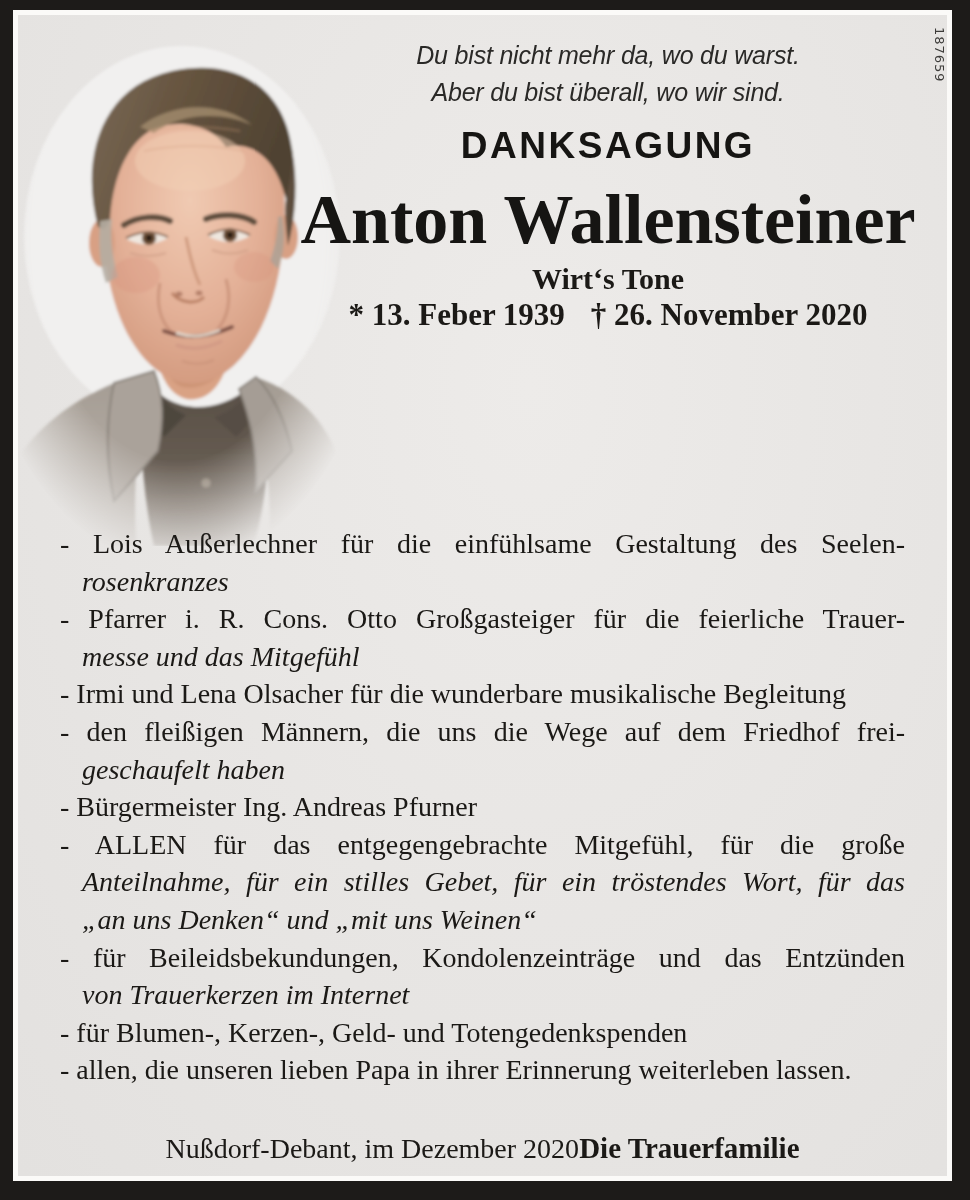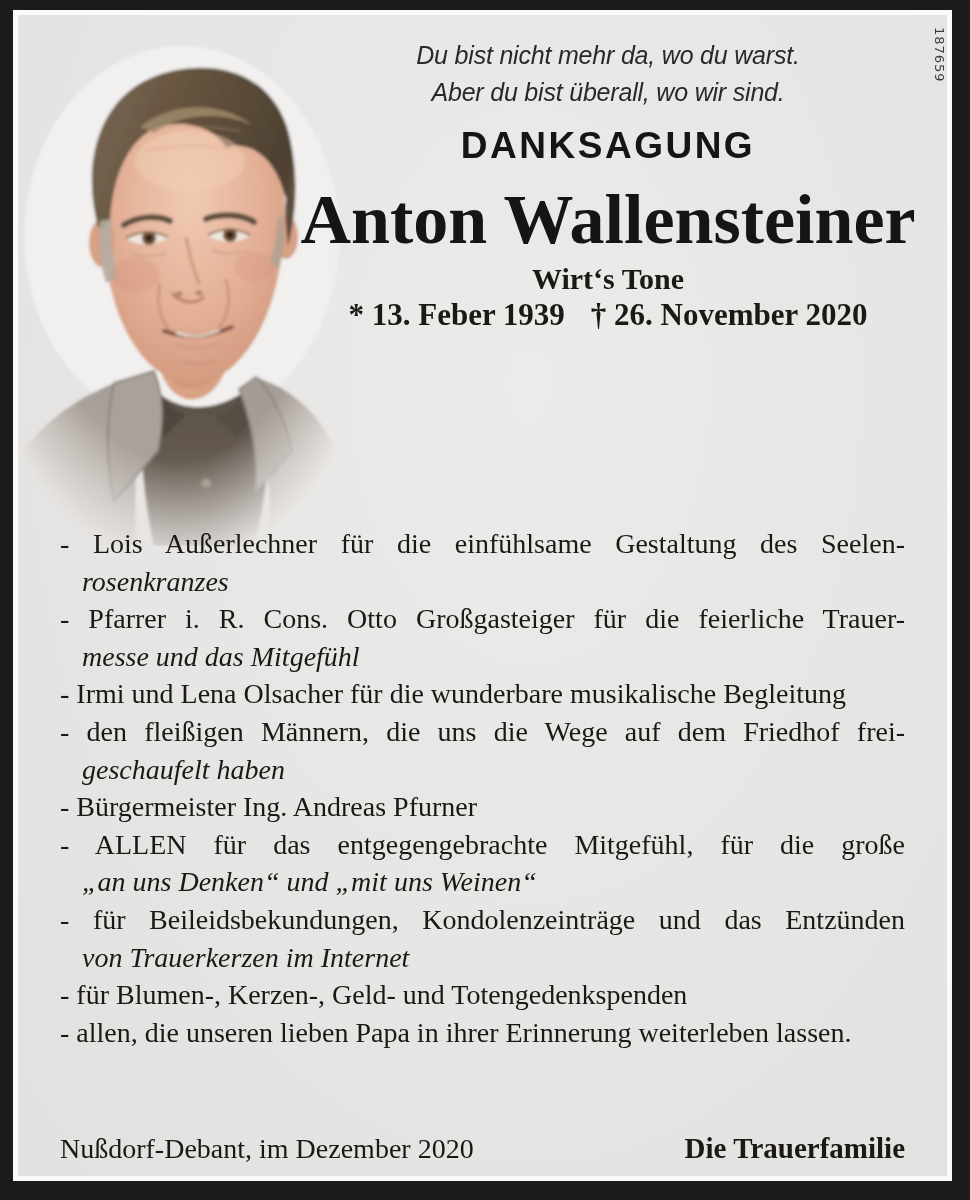--- a/index.html
+++ b/index.html
@@ -16,21 +16,21 @@
   .name{top:168px;font:bold 70px/1.05 "Liberation Serif",serif;color:#161513;}
   .subtitle{top:249px;font:bold 30px/1 "Liberation Serif",serif;}
   .dates{top:284px;font:bold 31px/1 "Liberation Serif",serif;}
   .dates .gap{display:inline-block;width:26px;}
   .intro{top:346px;left:312px;width:600px;font:28px/38.5px "Liberation Serif",serif;z-index:2;}
   .thanks{top:510px;left:42px;width:845px;font:28px/37.6px "Liberation Serif",serif;z-index:2;}
   .tline{text-align:left;}
   .tline.just{text-align:justify;text-align-last:justify;}
   .thanks .tline.cont{padding-left:22px;font-style:italic;}
   .intro .tline.cont{padding-left:18px;}
-  .footer{top:1116px;left:42px;width:845px;display:flex;justify-content:space-between;align-items:baseline;z-index:2;}
+  .footer{top:1116px;left:42px;width:845px;display:flex;justify-content:center;align-items:baseline;z-index:2;}
   .footer .place{font:28px/1.2 "Liberation Serif",serif;}
   .footer .family{font:bold 29px/1.2 "Liberation Serif",serif;}
   .doc-id{top:12px;right:1px;writing-mode:vertical-rl;font:13px/1.1 "DejaVu Sans",sans-serif;
           letter-spacing:1px;color:#3c3b39;z-index:3;}
 </style>
 </head>
 <body>
 
 <div class="frame">
   <div class="paper">
@@ -161,20 +161,21 @@
         </div>
         <div class="titem">
           <div class="tline just">- den fleißigen Männern, die uns die Wege auf dem Friedhof frei-</div>
           <div class="tline cont">geschaufelt haben</div>
         </div>
         <div class="titem">
           <div class="tline">- Bürgermeister Ing. Andreas Pfurner</div>
         </div>
         <div class="titem">
           <div class="tline just">- ALLEN für das entgegengebrachte Mitgefühl, für die große</div>
+          <div class="tline cont just">Anteilnahme, für ein stilles Gebet, für ein tröstendes Wort, für das</div>
           <div class="tline cont">„an uns Denken“ und „mit uns Weinen“</div>
         </div>
         <div class="titem">
           <div class="tline just">- für Beileidsbekundungen, Kondolenzeinträge und das Entzünden</div>
           <div class="tline cont">von Trauerkerzen im Internet</div>
         </div>
         <div class="titem">
           <div class="tline">- für Blumen-, Kerzen-, Geld- und Totengedenkspenden</div>
         </div>
         <div class="titem">

